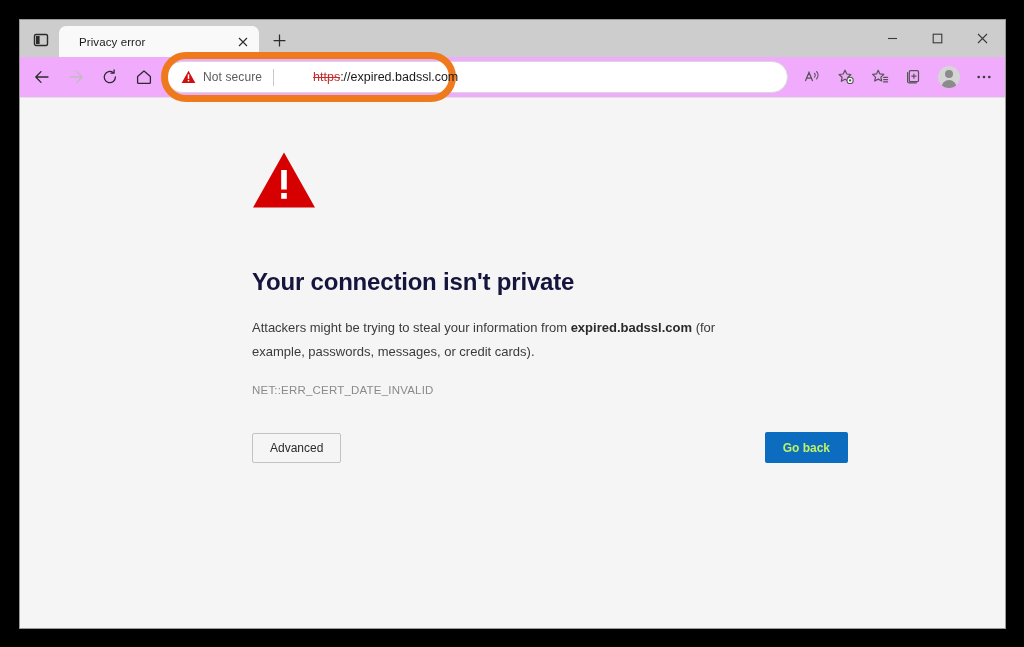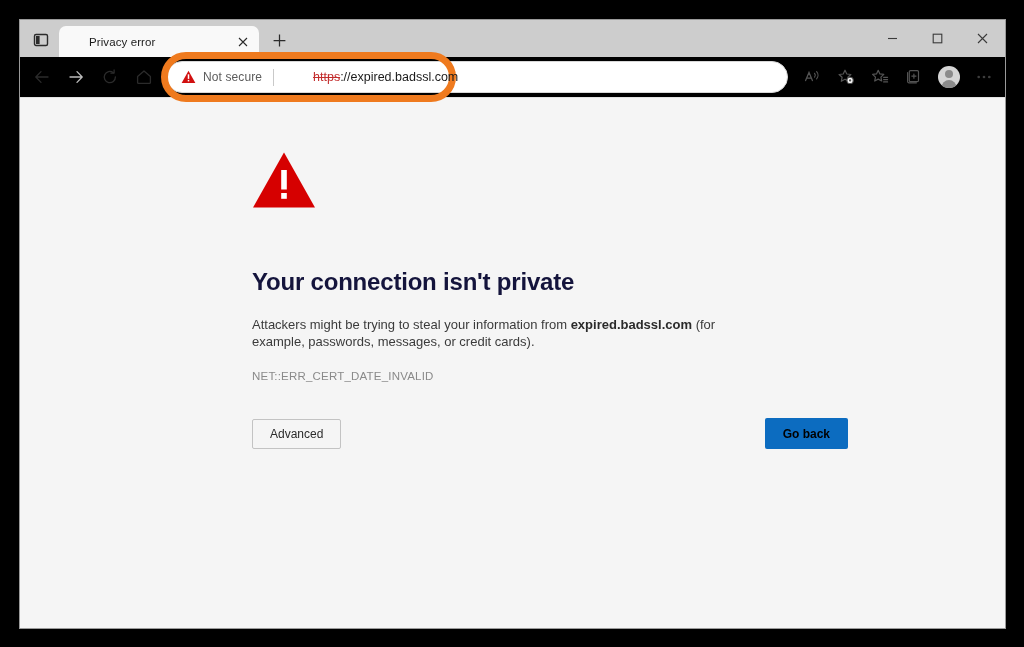--- a/index.html
+++ b/index.html
@@ -30,21 +30,21 @@
   }
   #tab-actions-btn {
     width: 30px; height: 26px; margin: 0 3px 4px 6px;
     display: flex; align-items: center; justify-content: center;
     border-radius: 4px;
   }
   .tab {
     height: 31px; min-width: 200px; max-width: 220px;
     background: #f9f9f9; border-radius: 7px 7px 0 0;
     display: flex; align-items: center;
-    padding: 0 6px 0 30px; position: relative;
+    padding: 0 6px 0 20px; position: relative;
   }
   .tab-title {
     flex: 1; font-size: 11.5px; color: #1b1b1b;
     white-space: nowrap; overflow: hidden; text-overflow: ellipsis;
     letter-spacing: .1px;
   }
   .tab-close {
     width: 20px; height: 20px; flex: none;
     display: flex; align-items: center; justify-content: center;
     border-radius: 3px;
@@ -58,21 +58,21 @@
     position: absolute; right: 0; top: 0;
     height: 37px; display: flex; align-items: center;
   }
   .wc {
     width: 45px; height: 33px;
     display: flex; align-items: center; justify-content: center;
   }
 
   
   #toolbar {
-    height: 41px; background: #000000;
+    height: 41px; background: #f0abfc;
     display: flex; align-items: center;
     padding: 0 5px 0 6px; flex: none;
     border-bottom: 1px solid #e2e2e2;
     position: relative;
   }
   .nav-btn {
     width: 32px; height: 30px; flex: none;
     display: flex; align-items: center; justify-content: center;
     border-radius: 4px; margin-right: 2px;
   }
@@ -137,21 +137,21 @@
     position: absolute; left: 232px; top: 53px; width: 560px;
   }
   #warning-triangle { width: 64px; height: 58px; display: block; }
   #headline {
     margin-top: 59px;
     font-size: 24px; font-weight: bold; color: #14143c;
     letter-spacing: -.2px;
   }
   #body-text {
     margin-top: 20px; width: 502px;
-    font-size: 13px; line-height: 17px; color: #3b3b3b;
+    font-size: 13px; line-height: 24px; color: #3b3b3b;
   }
   #body-text b { font-weight: bold; color: #2b2b2b; }
   #error-code {
     margin-top: 20px;
     font-size: 11.5px; color: #8a8a8a; letter-spacing: .2px;
   }
   #button-row {
     margin-top: 36px; width: 596px;
     display: flex; align-items: center; justify-content: space-between;
   }
@@ -159,21 +159,21 @@
     height: 30px; padding: 0 17px;
     background: #f5f5f5; border: 1px solid #c3c3c3; border-radius: 2px;
     font-family: "Liberation Sans", sans-serif;
     font-size: 12px; color: #2b2b2b;
     display: flex; align-items: center; justify-content: center;
   }
   #goback-button {
     height: 31px; padding: 6px 18px;
     background: #0c6cc0; border: none; border-radius: 2px;
     font-family: "Liberation Sans", sans-serif;
-    font-size: 12px; font-weight: bold; color: #000000;
+    font-size: 12px; font-weight: bold; color: #bef264;
     display: flex; align-items: center; justify-content: center;
   }
 </style>
 </head>
 <body>
 
 <div id="screen">
   <div id="browser-window">
 
     <div id="tab-strip">

